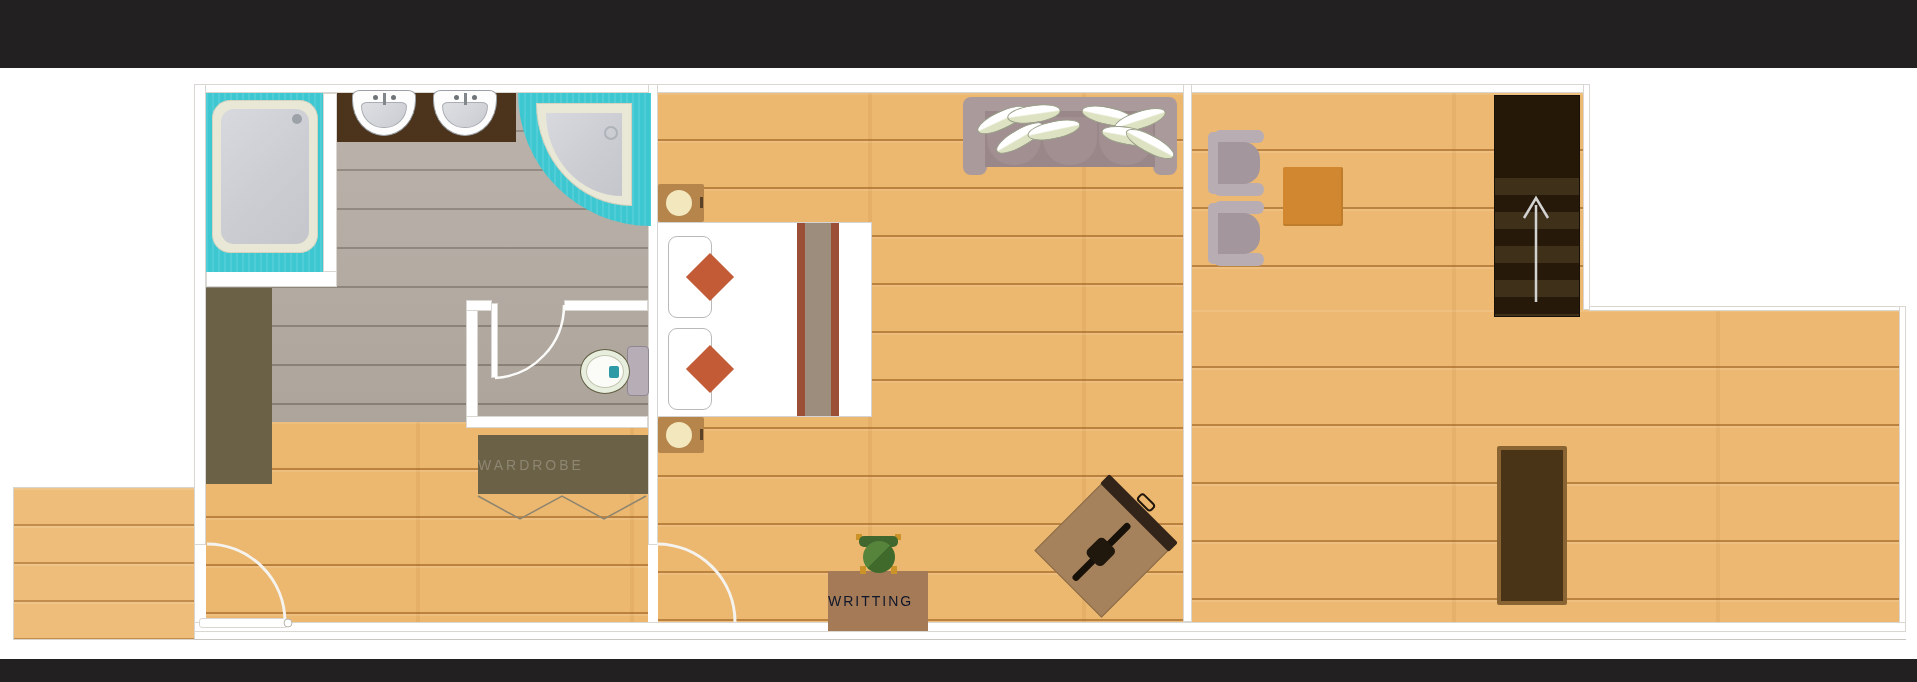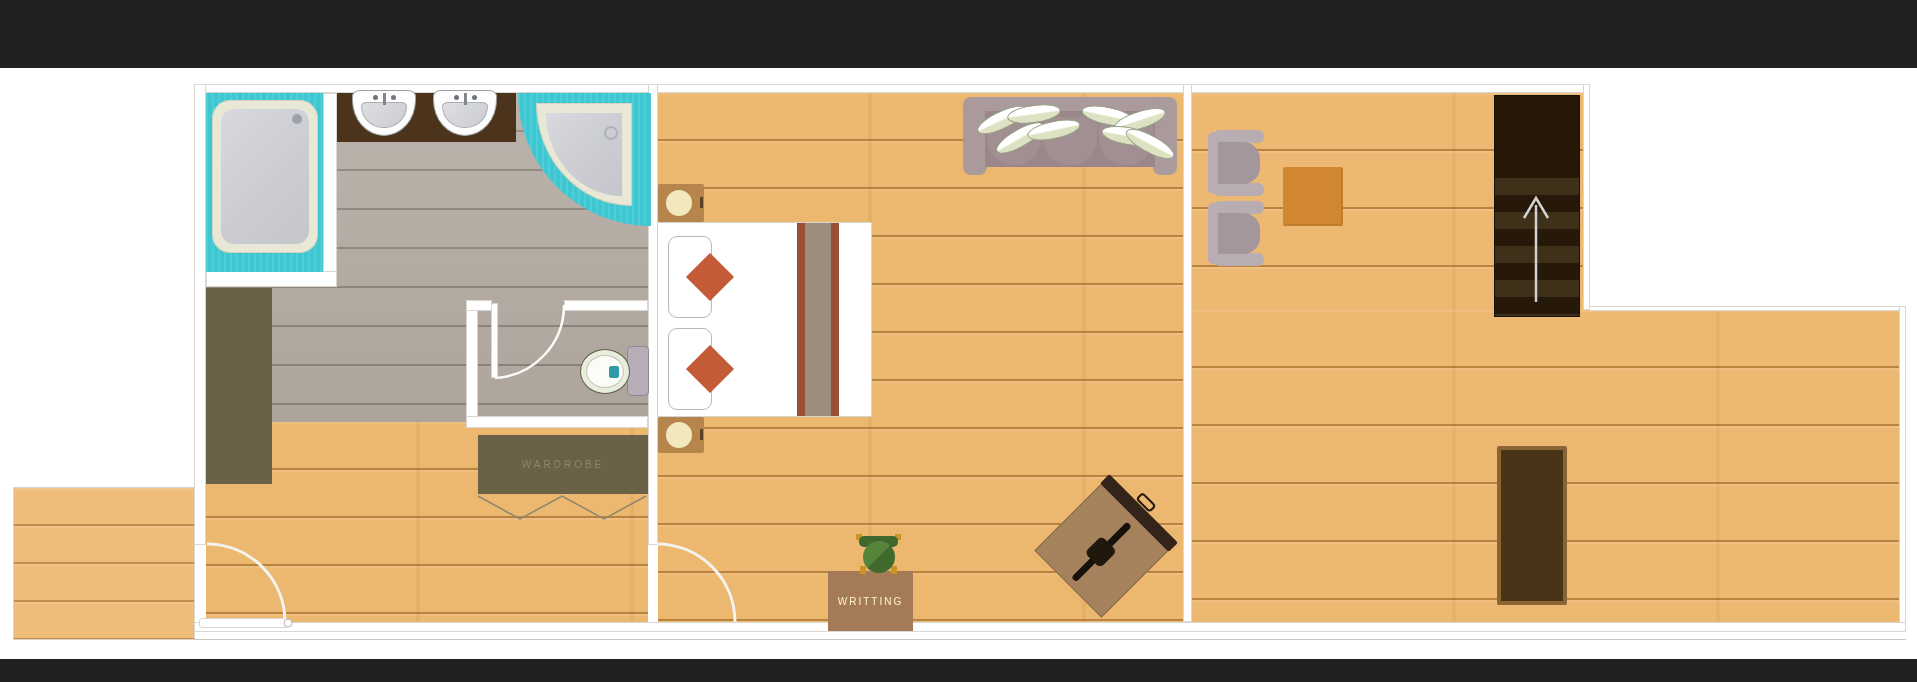--- a/index.html
+++ b/index.html
@@ -29,22 +29,22 @@
       linear-gradient(180deg, rgba(255,255,255,0.10), rgba(0,0,0,0.04)),
       repeating-linear-gradient(180deg, rgba(0,0,0,0) 0 37px, rgba(92,82,72,0.45) 37px 39px);}
   
   .wall{background:#ffffff;border:1px solid #dad7d2;}
   .borderline{background:#c9c6c1;}
   
   .teal{background-color:#3cc7d1;
     background-image:repeating-linear-gradient(90deg, rgba(255,255,255,0.10) 0 2px, rgba(0,0,0,0) 2px 6px);}
   .tray{background:#e9e7d5;border:1px solid #d5d2bd;}
   .tray-inner{background:linear-gradient(135deg,#d7d9df 0%,#cbcdd2 55%,#c4c6cb 100%);}
-  .label{display:flex;align-items:center;justify-content:center;
-         letter-spacing:3px;font-size:10px;user-select:none;}
+  .label{display:flex;align-items:center;justify-content:flex-start;
+         letter-spacing:3px;font-size:14px;user-select:none;}
   .leaf-pillow{position:absolute;border:1px solid #9aa089;border-radius:50%;
          background:linear-gradient(180deg,#ffffff 46%,#dde3c2 56%);width:52px;height:16px;}
   svg{position:absolute;left:0;top:0;pointer-events:none;}
 </style>
 </head>
 <body>
 
 <div class="abs bar" style="top:0;height:68px;"></div>
 <div class="abs bar" style="top:659px;height:23px;"></div>
 
@@ -143,21 +143,21 @@
   <div class="leaf-pillow" style="left:12px;top:14px;transform:rotate(-25deg);"></div>
   <div class="leaf-pillow" style="left:44px;top:8px;transform:rotate(-8deg);"></div>
   <div class="leaf-pillow" style="left:30px;top:32px;transform:rotate(-30deg);"></div>
   <div class="leaf-pillow" style="left:64px;top:24px;transform:rotate(-12deg);"></div>
   <div class="leaf-pillow" style="left:118px;top:10px;transform:rotate(12deg);"></div>
   <div class="leaf-pillow" style="left:150px;top:14px;transform:rotate(-18deg);"></div>
   <div class="leaf-pillow" style="left:138px;top:30px;transform:rotate(10deg);"></div>
   <div class="leaf-pillow" style="left:160px;top:38px;transform:rotate(28deg);"></div>
 </div>
 
-<div class="abs label" style="left:828px;top:571px;width:85px;height:60px;background:#a57a56;color:#fef9c3;letter-spacing:2px;">
+<div class="abs label" style="left:828px;top:571px;width:100px;height:60px;background:#a57a56;color:#0f172a;letter-spacing:2px;">
   <span>WRITTING</span>
 </div>
 <div class="abs" style="left:856px;top:534px;width:6px;height:6px;background:#cc9329;"></div>
 <div class="abs" style="left:895px;top:534px;width:6px;height:6px;background:#cc9329;"></div>
 <div class="abs" style="left:860px;top:566px;width:6px;height:8px;background:#cc9329;"></div>
 <div class="abs" style="left:891px;top:566px;width:6px;height:8px;background:#cc9329;"></div>
 <div class="abs" style="left:859px;top:536px;width:39px;height:11px;background:#3f672e;border-radius:5px;"></div>
 <div class="abs" style="left:863px;top:541px;width:32px;height:32px;border-radius:50%;background:linear-gradient(135deg,#56843a 50%,#3f6a2c 50%);"></div>
 
 <div class="abs" style="left:1054px;top:503px;width:95px;height:95px;transform:rotate(45deg);background:#a5825c;border:1px solid #8d6c47;">

